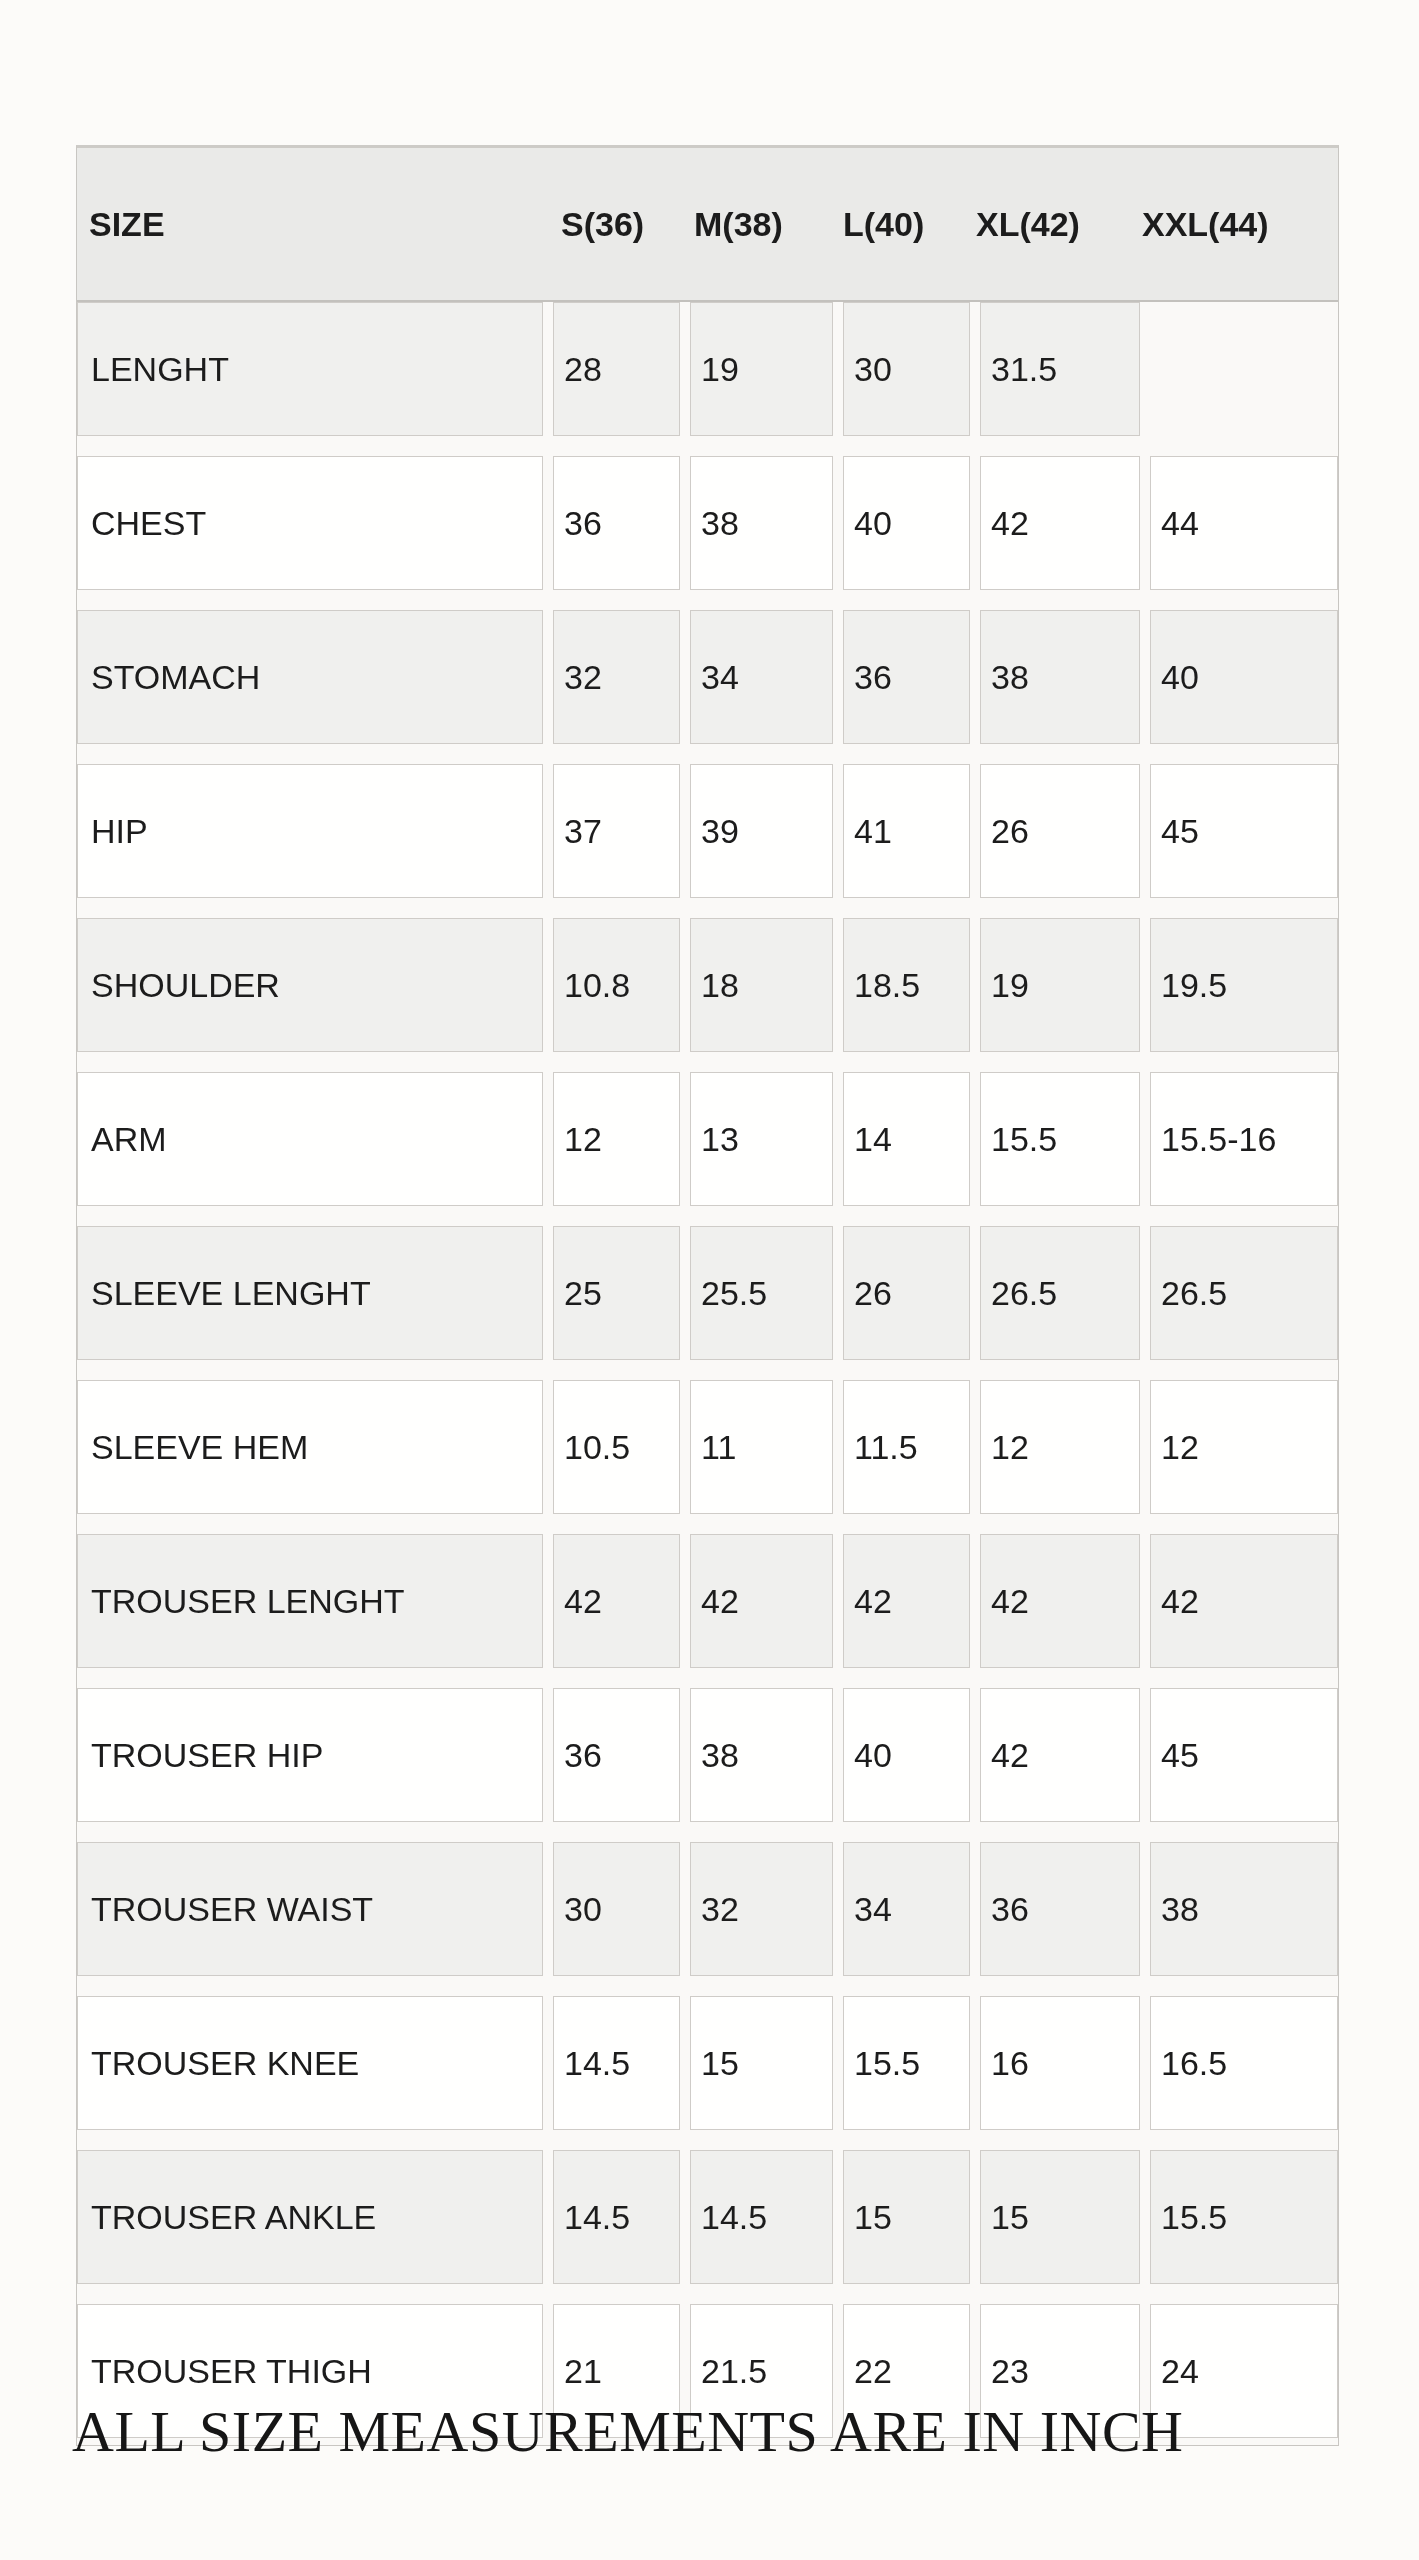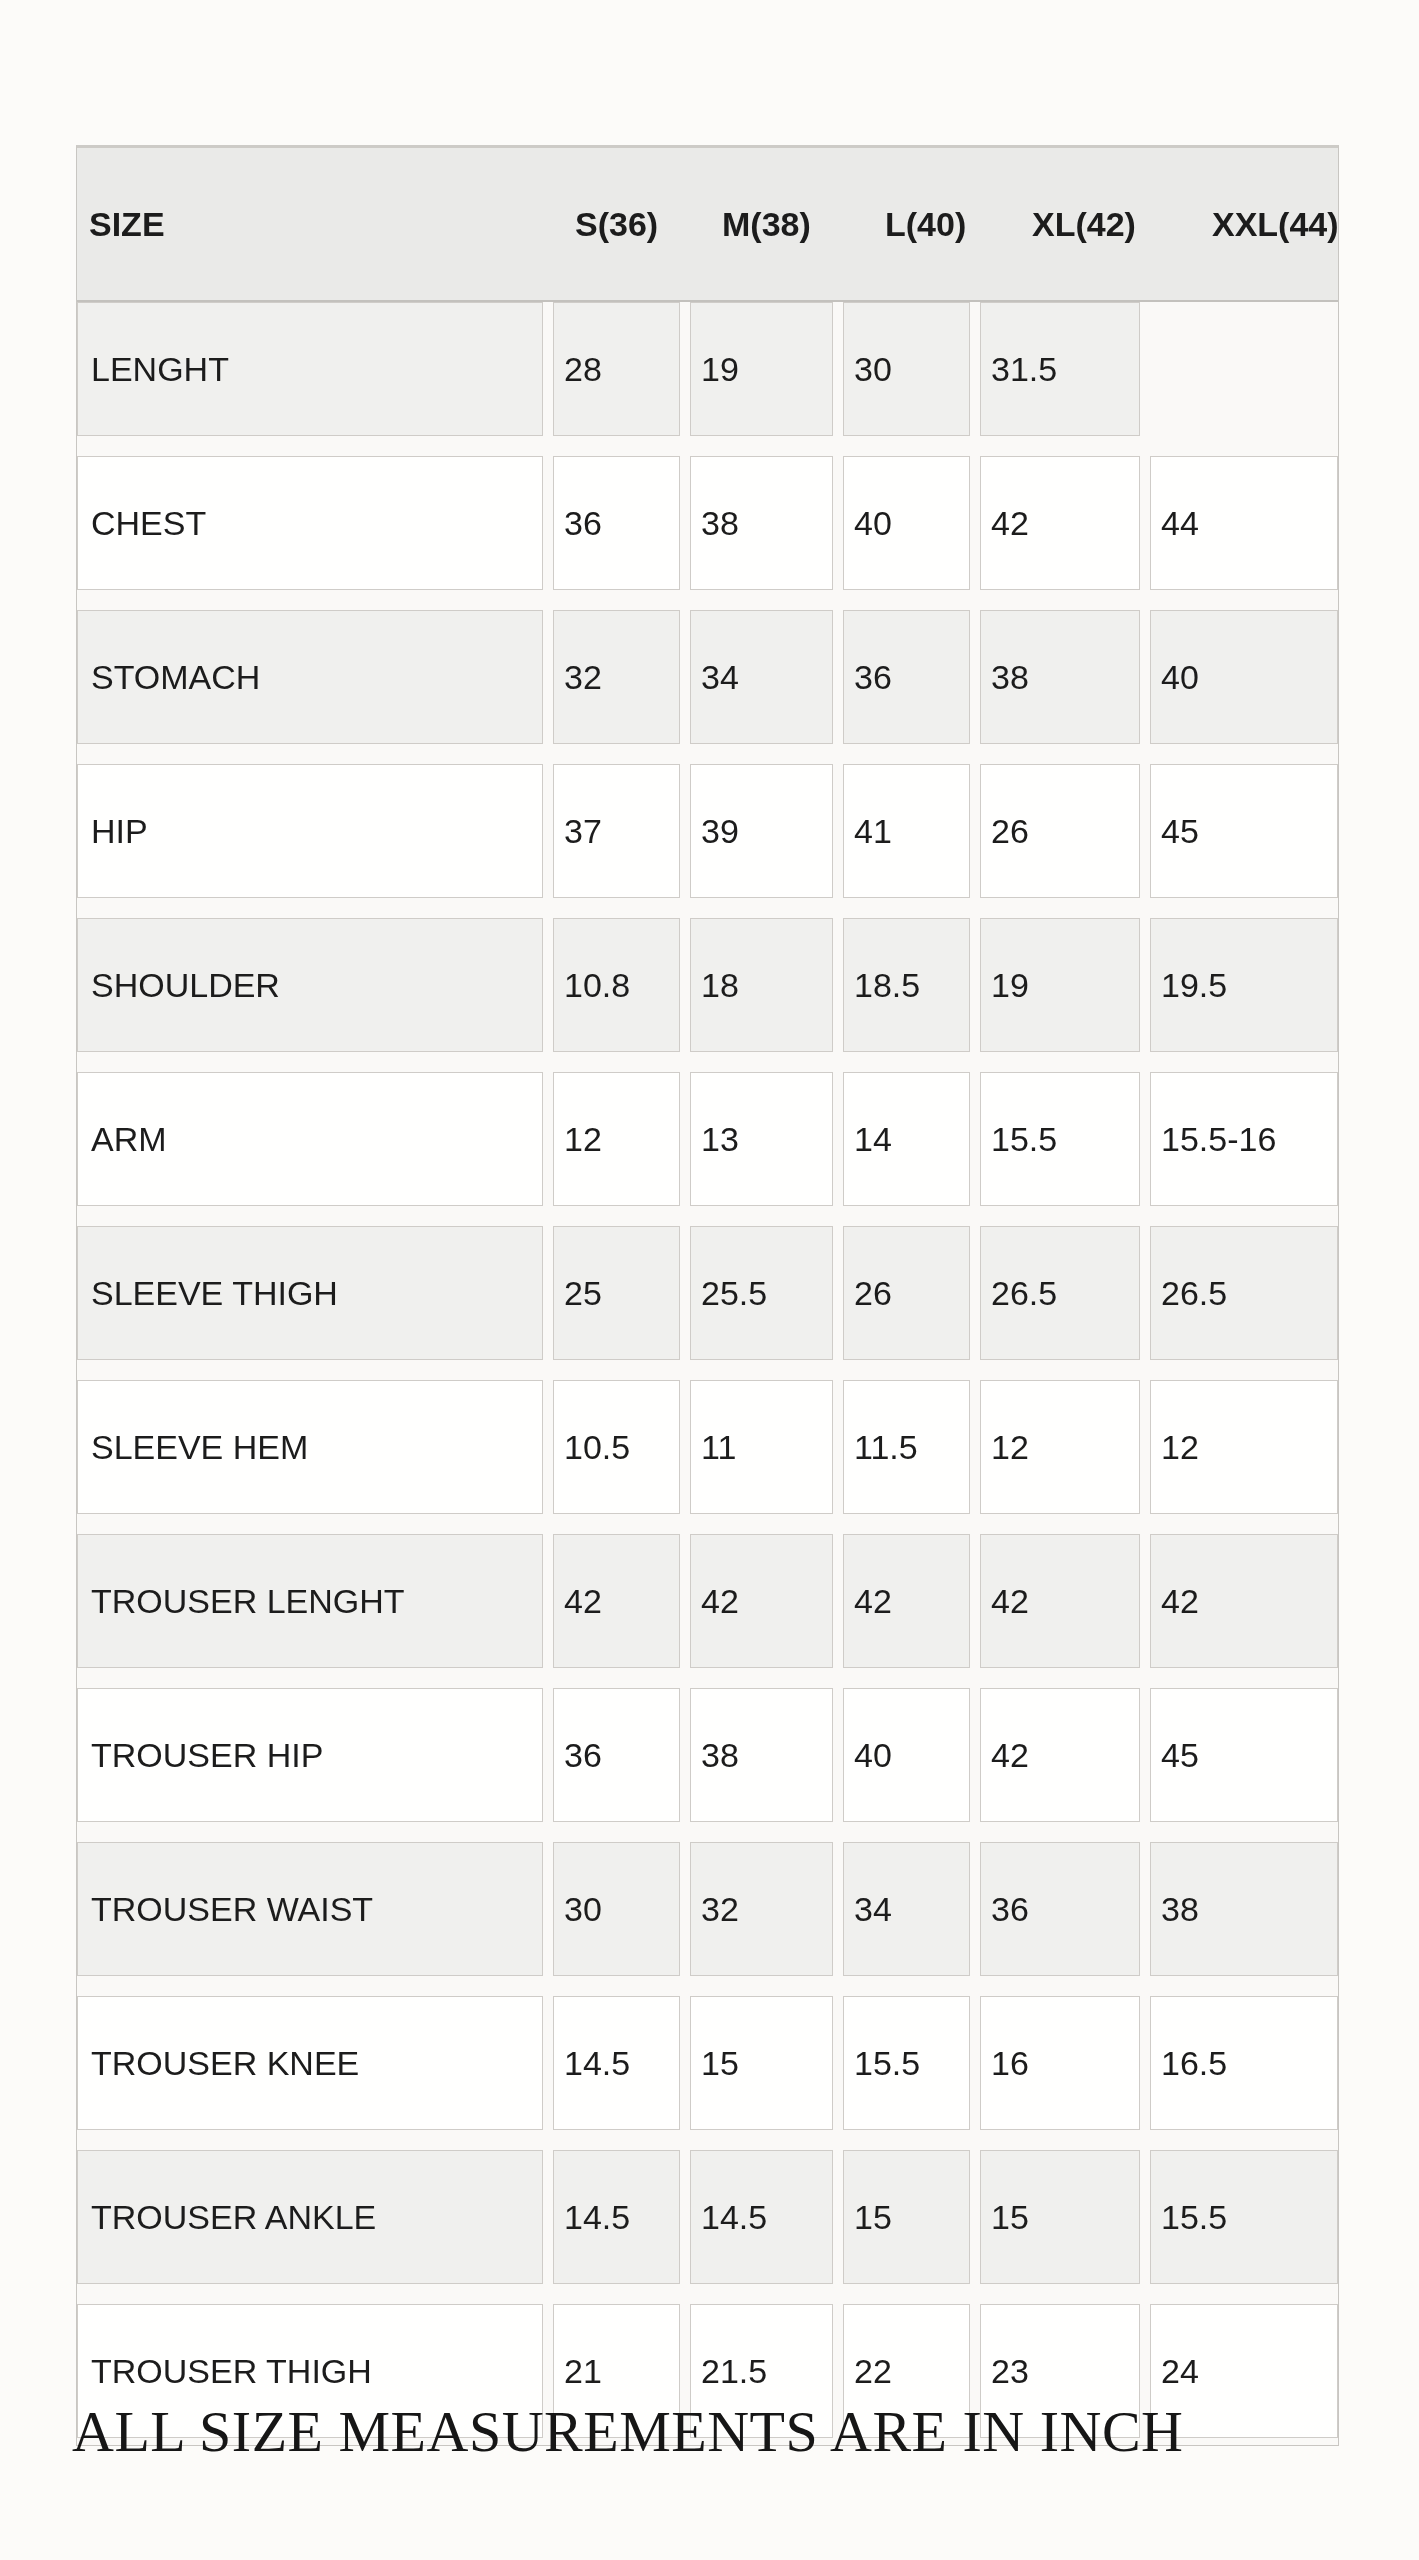--- a/index.html
+++ b/index.html
@@ -26,21 +26,21 @@
     left:76px; top:145px;
     width:1263px;
     background:var(--table-gap-bg);
     border:1px solid var(--outer-border);
     border-top:3px solid #cdcbc7;
     box-sizing:border-box;
   }
   .thead{
     display:grid;
     grid-template-columns:466px 127px 143px 127px 160px 1fr;
-    column-gap:20px;
+    column-gap:6px;
     align-items:center;
     height:152px;
     background:var(--header-bg);
     border-bottom:2px solid #c3c1bd;
   }
   .thead .hcell{
     font-size:34px;
     font-weight:bold;
     padding-left:12px;
     white-space:nowrap;
@@ -140,21 +140,21 @@
     <div class="trow">
       <div class="cell label">ARM</div>
       <div class="cell">12</div>
       <div class="cell">13</div>
       <div class="cell">14</div>
       <div class="cell">15.5</div>
       <div class="cell">15.5-16</div>
     </div>
 
     <div class="trow alt">
-      <div class="cell label">SLEEVE THIGH</div>
+      <div class="cell label">SLEEVE LENGHT</div>
       <div class="cell">25</div>
       <div class="cell">25.5</div>
       <div class="cell">26</div>
       <div class="cell">26.5</div>
       <div class="cell">26.5</div>
     </div>
 
     <div class="trow">
       <div class="cell label">SLEEVE HEM</div>
       <div class="cell">10.5</div>

